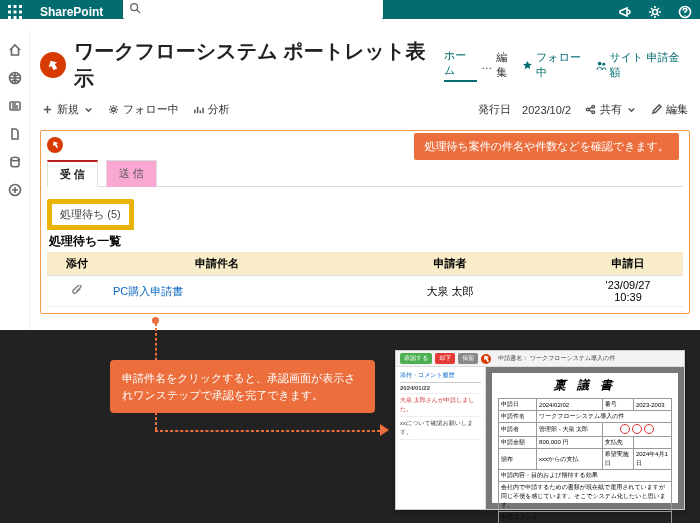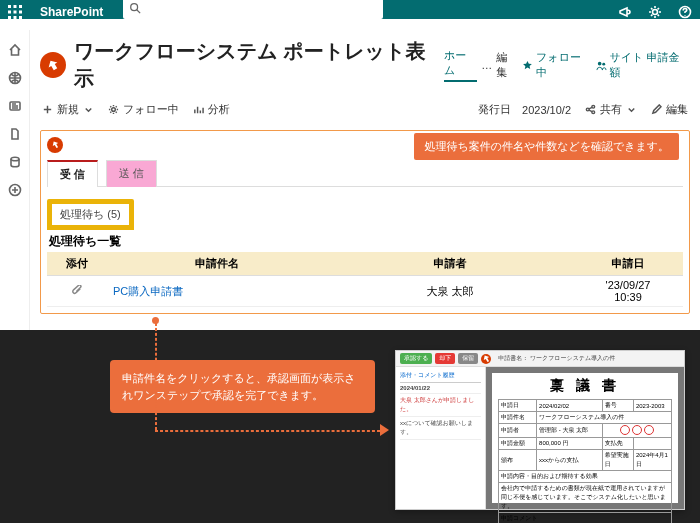--- a/index.html
+++ b/index.html
@@ -61,21 +61,21 @@
 .callout2 { position: absolute; left: 110px; top: 360px; width: 265px; background: #eb6e3c; color: #fff; font-size: 11px; padding: 10px 12px; border-radius: 4px; line-height: 1.5; }
 .preview { position: absolute; left: 395px; top: 350px; width: 290px; height: 160px; background: #fff; border: 1px solid #ccc; box-shadow: 0 2px 6px rgba(0,0,0,.3); }
 .preview .ptools { height: 16px; background: #f3f3f3; border-bottom: 1px solid #ddd; display: flex; gap: 3px; padding: 2px 4px; align-items: center; }
 .pbtn { font-size: 6px; padding: 1px 4px; border-radius: 2px; color: #fff; }
 .pbtn.g { background: #4caf50; } .pbtn.r { background: #e53935; } .pbtn.gr { background: #888; }
 .preview .pbody { display: flex; height: calc(100% - 16px); }
 .pside { width: 90px; border-right: 1px solid #ddd; font-size: 6px; padding: 4px; color: #444; }
 .pside .pline { border-bottom: 1px solid #eee; padding: 2px 0; }
 .pdoc { flex: 1; background: #777; display: flex; align-items: flex-start; justify-content: center; padding: 6px; }
 .psheet { background: #fff; width: 100%; height: 100%; padding: 4px 6px; font-size: 6px; }
-.psheet .pt { text-align: center; font-weight: 700; letter-spacing: 4px; font-size: 14px; margin-bottom: 4px; }
+.psheet .pt { text-align: center; font-weight: 700; letter-spacing: 4px; font-size: 12px; margin-bottom: 4px; font-style: italic; }
 .psheet table { width: 100%; border-collapse: collapse; }
 .psheet td { border: 1px solid #999; padding: 1px 2px; height: 8px; }
 .stamp { width: 10px; height: 10px; border: 1px solid #d33; border-radius: 50%; display: inline-block; }
 
 .dotline { position: absolute; border: 1px dashed #eb6e3c; }
 .arrowhead { position: absolute; width: 0; height: 0; border-top: 6px solid transparent; border-bottom: 6px solid transparent; border-left: 9px solid #eb6e3c; }
 .linkdot { position: absolute; width: 7px; height: 7px; background: #eb6e3c; border-radius: 50%; }
 </style>
 </head>
 <body>

